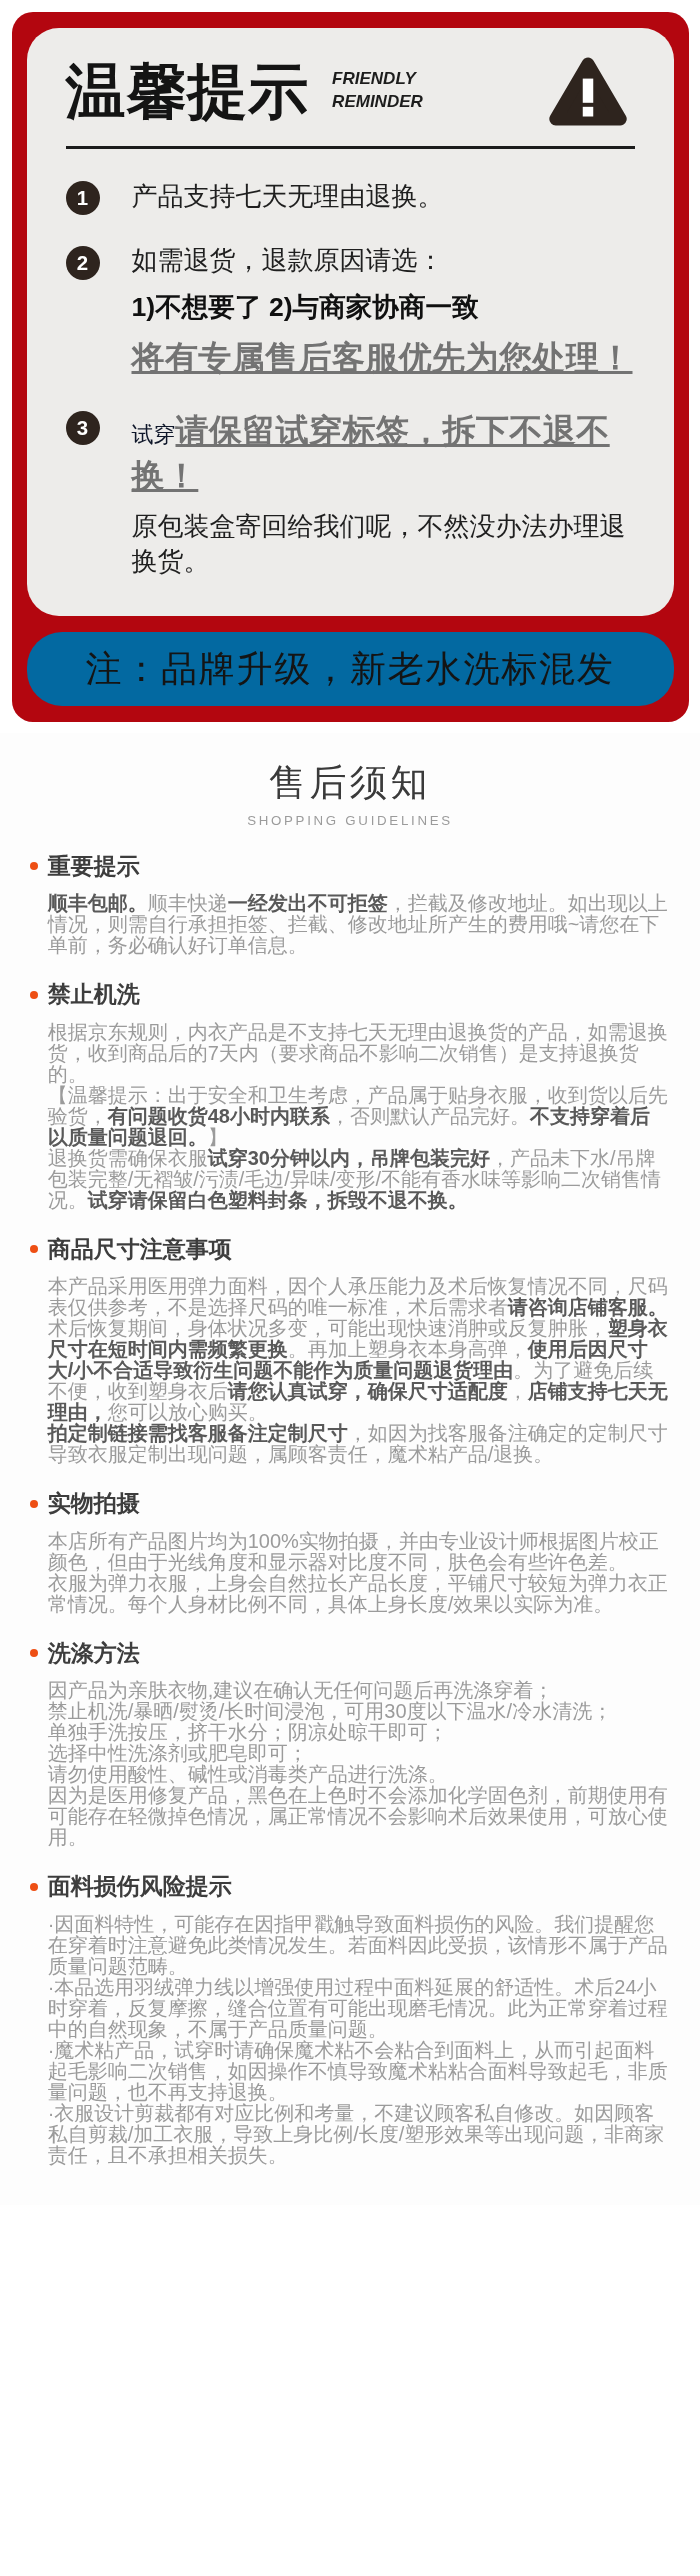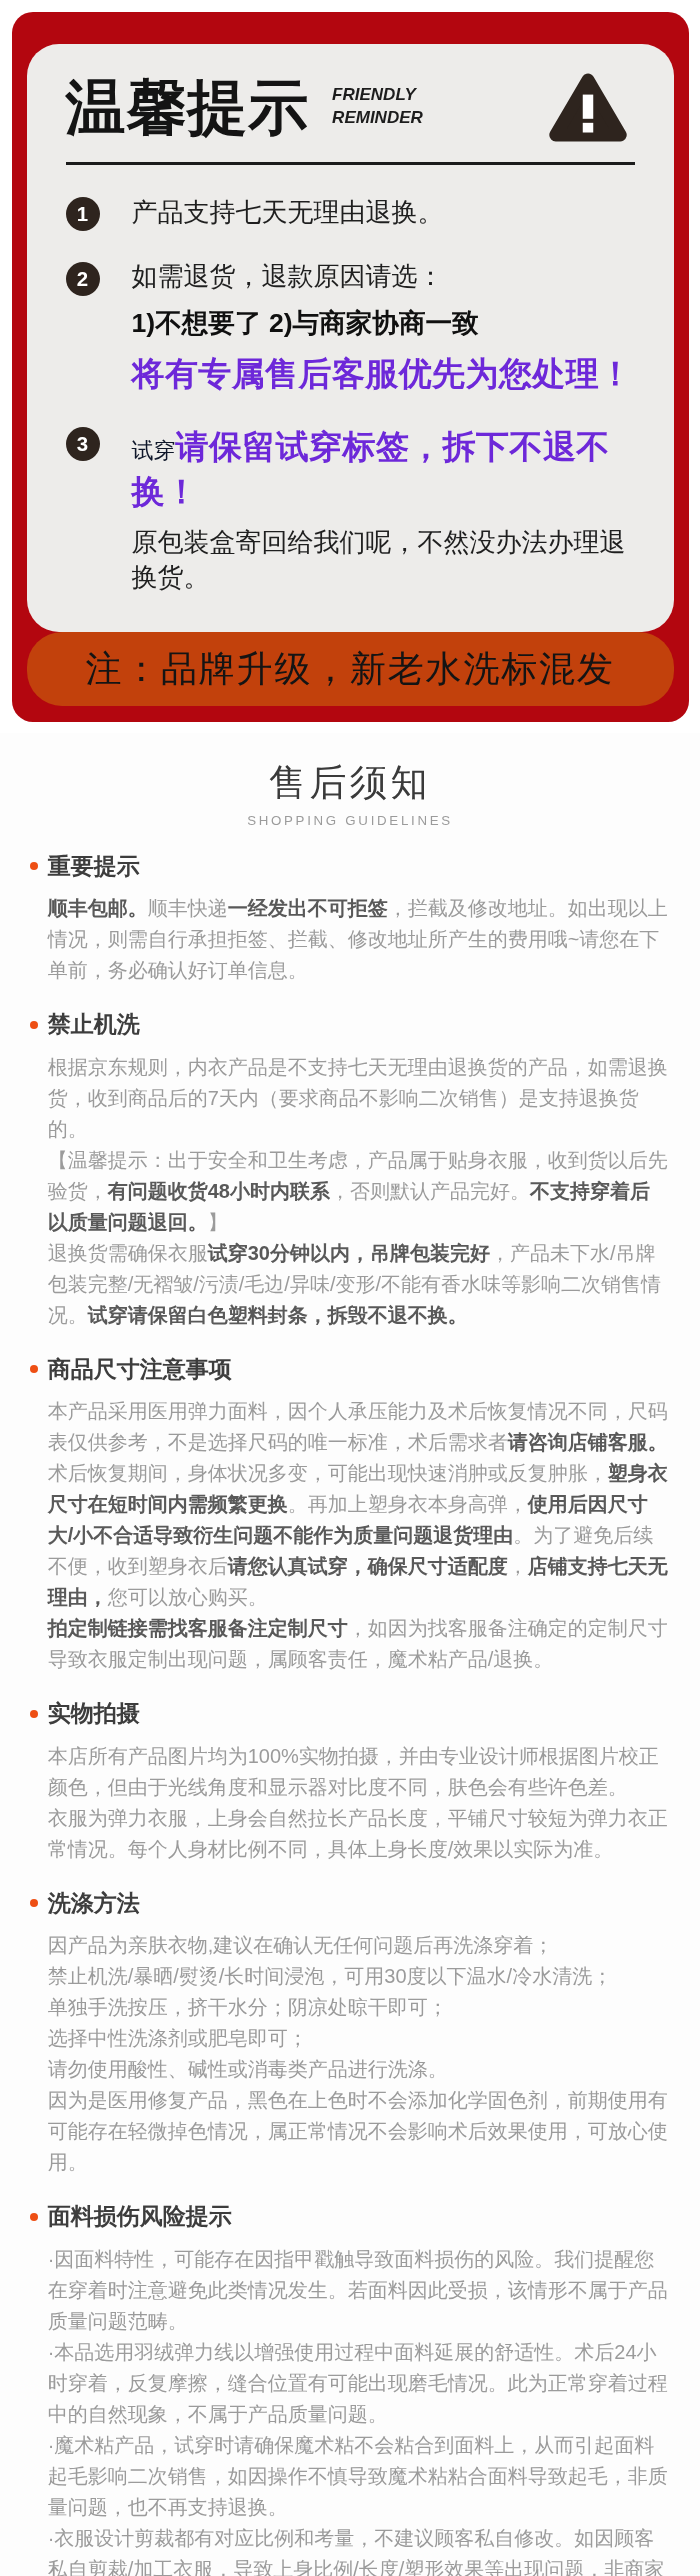--- a/index.html
+++ b/index.html
@@ -8,21 +8,21 @@
     background:#ffffff;
     font-family:"Liberation Sans","DejaVu Sans",sans-serif;
     -webkit-font-smoothing:antialiased;
   }
 
   
   .banner-wrap {
     margin:11.5px;
     background:var(--red,#b3060f);
     border-radius:21px;
-    padding:32px 15px 16px;
+    padding:16px 15px 16px;
     box-sizing:border-box;
   }
   .card {
     background:var(--card,#edecea);
     border-radius:32px;
     padding:28px 39px 37px;
   }
   .title-row { display:flex; align-items:center; }
   .main-title {
     font-size:60px;
@@ -51,24 +51,25 @@
     background:var(--circle,#2e241e);
     color:#fff; font-size:20.4px; font-weight:700;
     display:flex; align-items:center; justify-content:center;
     flex:none; margin-top:2.7px;
   }
   .ptext { margin-left:32px; }
   .pline + .pline { margin-top:10.6px; }
   .s-n  { font-size:26px; color:#1f1f1f; }
   .s-n2 { font-size:22px; color:#0f172a; }
   .s-b  { font-size:26.6px; font-weight:800; color:#101010; }
-  .s-B  { font-size:33px; font-weight:800; color:#6d28d9; letter-spacing:0.4px; }
+  .s-B  { font-size:33px; font-weight:800; color:#737373; letter-spacing:0.4px;text-decoration:underline; }
 
   .note-pill {
-    background:#c2410c;
+    margin-top:16px;
+    background:#0369a1;
     border-radius:35px;
     text-align:center;
     font-size:36px;
     color:#141414;
     letter-spacing:1.8px;
     padding:12.4px 8.9px;
   }
 
   
   .guidelines {
@@ -91,21 +92,21 @@
   }
   .section { margin-top:23px; }
   .sec-head { display:flex; align-items:center; }
   .dot {
     width:8px; height:8px; border-radius:50%;
     background:var(--orange,#ee4f14);
     margin-right:9.7px; flex:none;
   }
   .sec-title { font-size:23px; font-weight:700; color:#3d3d3d; }
   .sec-body { margin-top:11.5px; padding-left:17.7px; padding-right:1.8px; }
-  .para { font-size:20px; line-height:31px; color:#9b9b9b; }
+  .para { font-size:20px; line-height:21px; color:#9b9b9b; }
   .para .b { font-weight:700; color:#595959; }
 </style>
 </head>
 <body style="--red: #b3060f; --card: #edecea; --circle: #2e241e; --orange: #ee4f14;">
 
 <div class="banner-wrap">
   <div class="card">
     <div class="title-row">
       <div class="main-title">温馨提示</div>
       <div class="subtitle">

